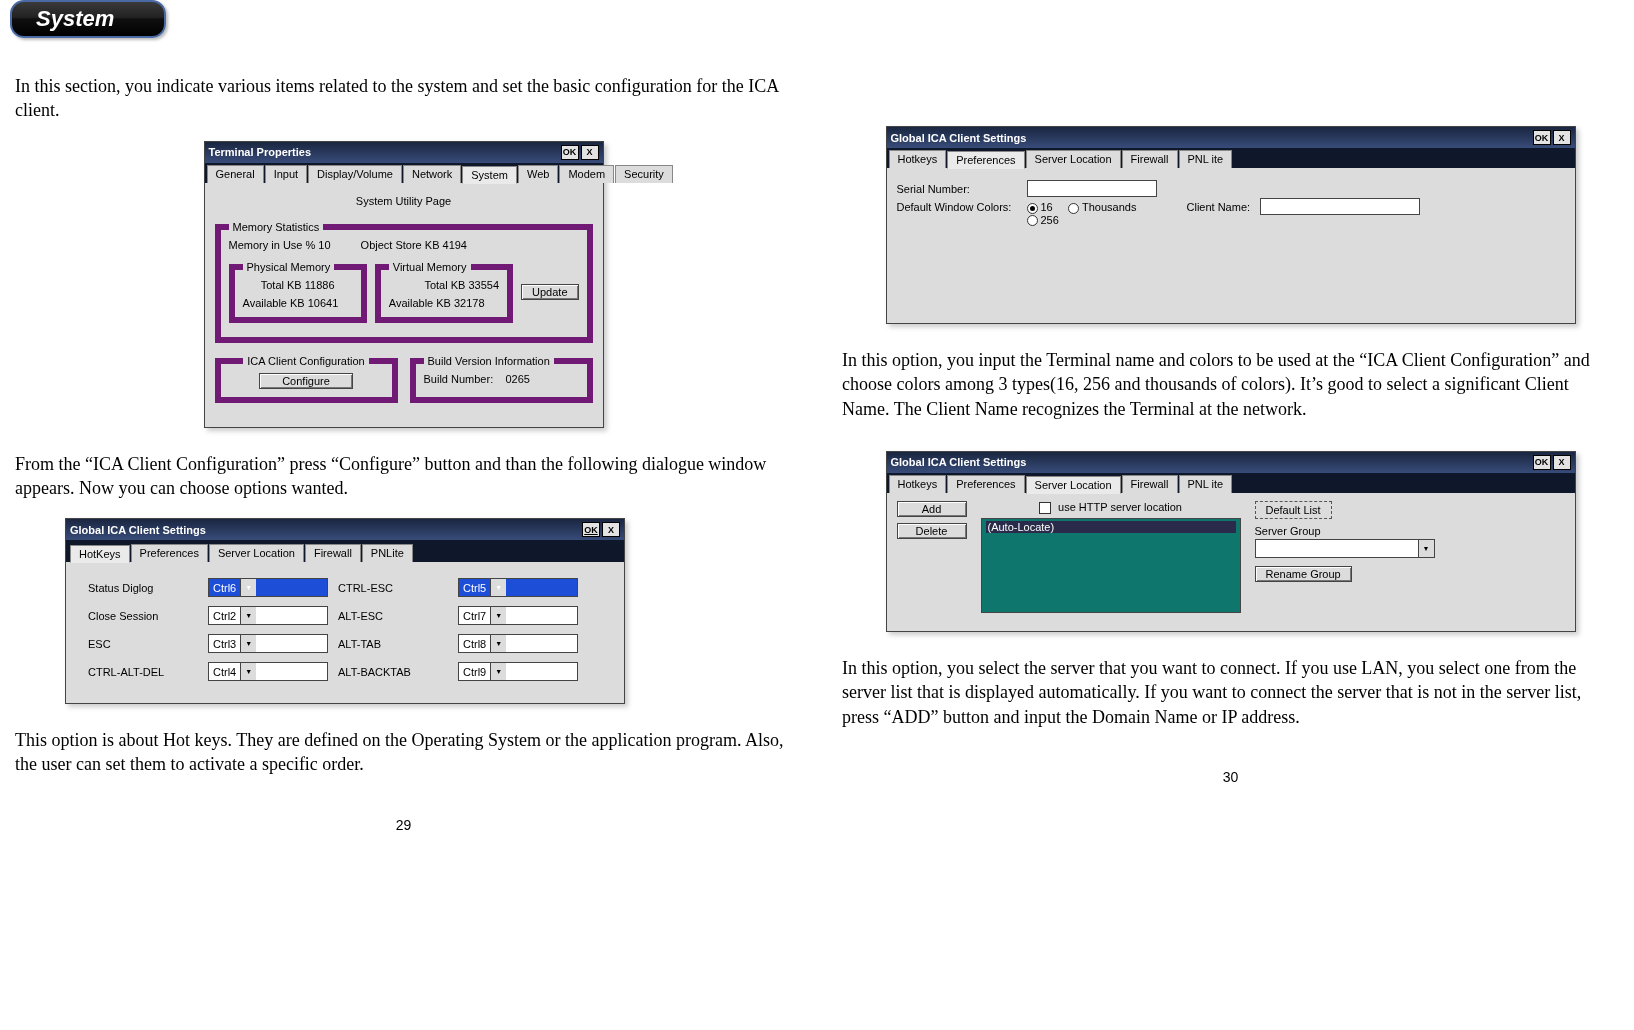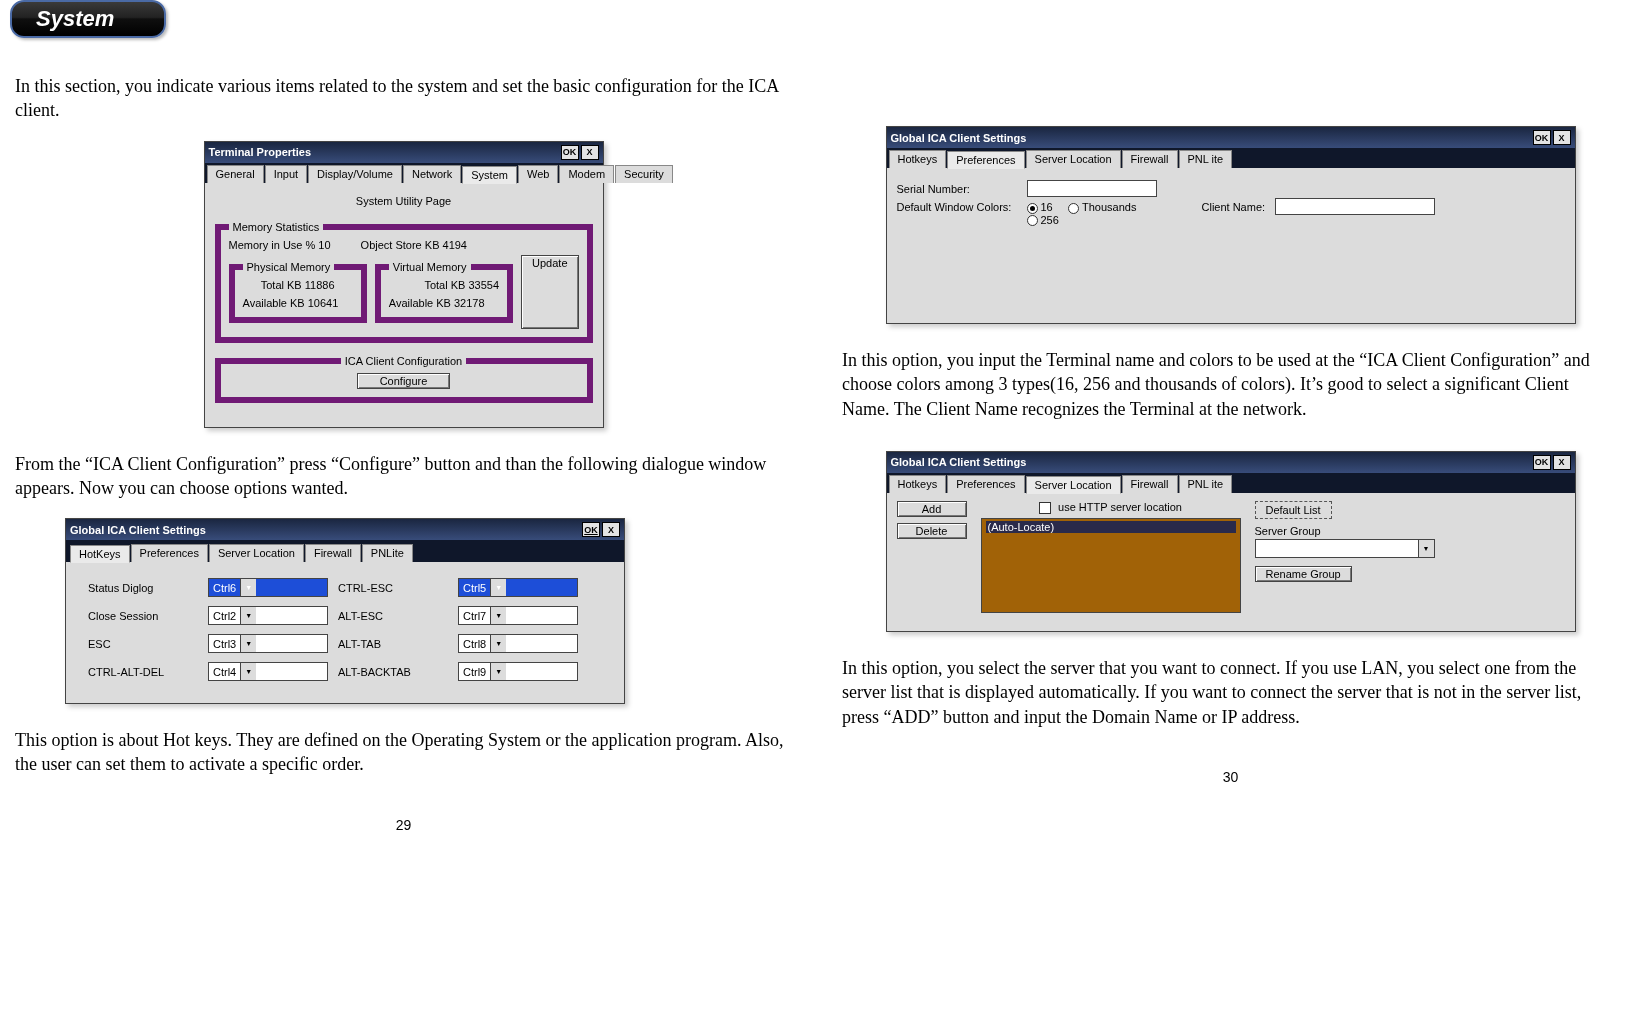--- a/index.html
+++ b/index.html
@@ -107,21 +107,21 @@
     font-size:7px;
   }
   .dropdown.dark { background:#1d4ed8; color:#fff; }
   .row { display:flex; align-items:center; margin:4px 0; }
   .lbl { width:105px; }
   .hk-grid { display:grid; grid-template-columns: 110px 120px 110px 120px; row-gap:9px; column-gap:10px; align-items:center; }
   .center-title { text-align:center; padding:4px 0 8px 0; }
   .radio { display:inline-block; width:11px; height:11px; border:1px solid #333; border-radius:50%; background:#fff; margin-right:3px; vertical-align:middle; position:relative; }
   .radio.checked::after { content:""; position:absolute; inset:2px; background:#000; border-radius:50%; }
   .checkbox { display:inline-block; width:12px; height:12px; border:1px solid #333; background:#fff; margin-right:4px; vertical-align:middle; }
-  .listbox { background:#a16207; border:1px solid #444; padding:2px 4px; height:95px; width:260px; }
+  .listbox { background:#0f766e; border:1px solid #444; padding:2px 4px; height:95px; width:260px; }
   .dashed { border:1px dashed #555; padding:2px 10px; display:inline-block; }
 </style>
 </head>
 <body>
 
 
 
 <div class="heading-pill">System</div>
 
 <div class="page-wrap">
@@ -159,30 +159,36 @@
             <fieldset style="flex:1;">
               <legend>Physical Memory</legend>
               <div style="text-align:center;">Total KB 11886</div>
               <div style="margin-top:6px;">Available KB 10641</div>
             </fieldset>
             <fieldset style="flex:1;">
               <legend>Virtual Memory</legend>
               <div style="text-align:right;">Total KB 33554</div>
               <div style="margin-top:6px;">Available KB 32178</div>
             </fieldset>
-            <div style="display:flex; ">
+            <div style="display:flex; align-items:center;">
               <span class="btn">Update</span>
             </div>
           </div>
         </fieldset>
         <div style="display:flex; gap:12px;">
           <fieldset style="flex:1; text-align:center;">
             <legend>ICA Client Configuration</legend>
             <span class="btn" style="padding:1px 22px;">Configure</span>
           </fieldset>
+          <fieldset style="flex:1;">
+            <legend>Build Version Information</legend>
+            <span>Build Number:</span>
+            &nbsp;&nbsp;
+            <span>0265</span>
+          </fieldset>
         </div>
       </div>
     </div>
 
     <p class="para">From the “ICA Client Configuration” press “Configure” button and than the following dialogue window appears. Now you can choose options wanted.</p>
 
     <div class="win" style="width:560px; margin-left:50px;">
       <div class="titlebar">
         <span>Global ICA Client Settings</span>
         <span class="t-spacer"></span>
@@ -260,21 +266,21 @@
         <span class="tb-btn">X</span>
       </div>
       <div class="tabs">
         <div class="tab">Hotkeys</div>
         <div class="tab active">Preferences</div>
         <div class="tab">Server Location</div>
         <div class="tab">Firewall</div>
         <div class="tab">PNL ite</div>
       </div>
       <div class="win-body" style="height:155px;">
-        <div style="display:flex; gap:45px;">
+        <div style="display:flex; gap:30px;">
           <div>
             <div class="row">
               <span class="lbl" style="width:130px;">Serial Number:</span>
               <span class="input" style="width:130px;"></span>
             </div>
             <div class="row" style="align-items:flex-start;">
               <span class="lbl" style="width:130px;">Default Window Colors:</span>
               <div>
                 <div>
                   <span class="radio checked"></span><span>16</span>

